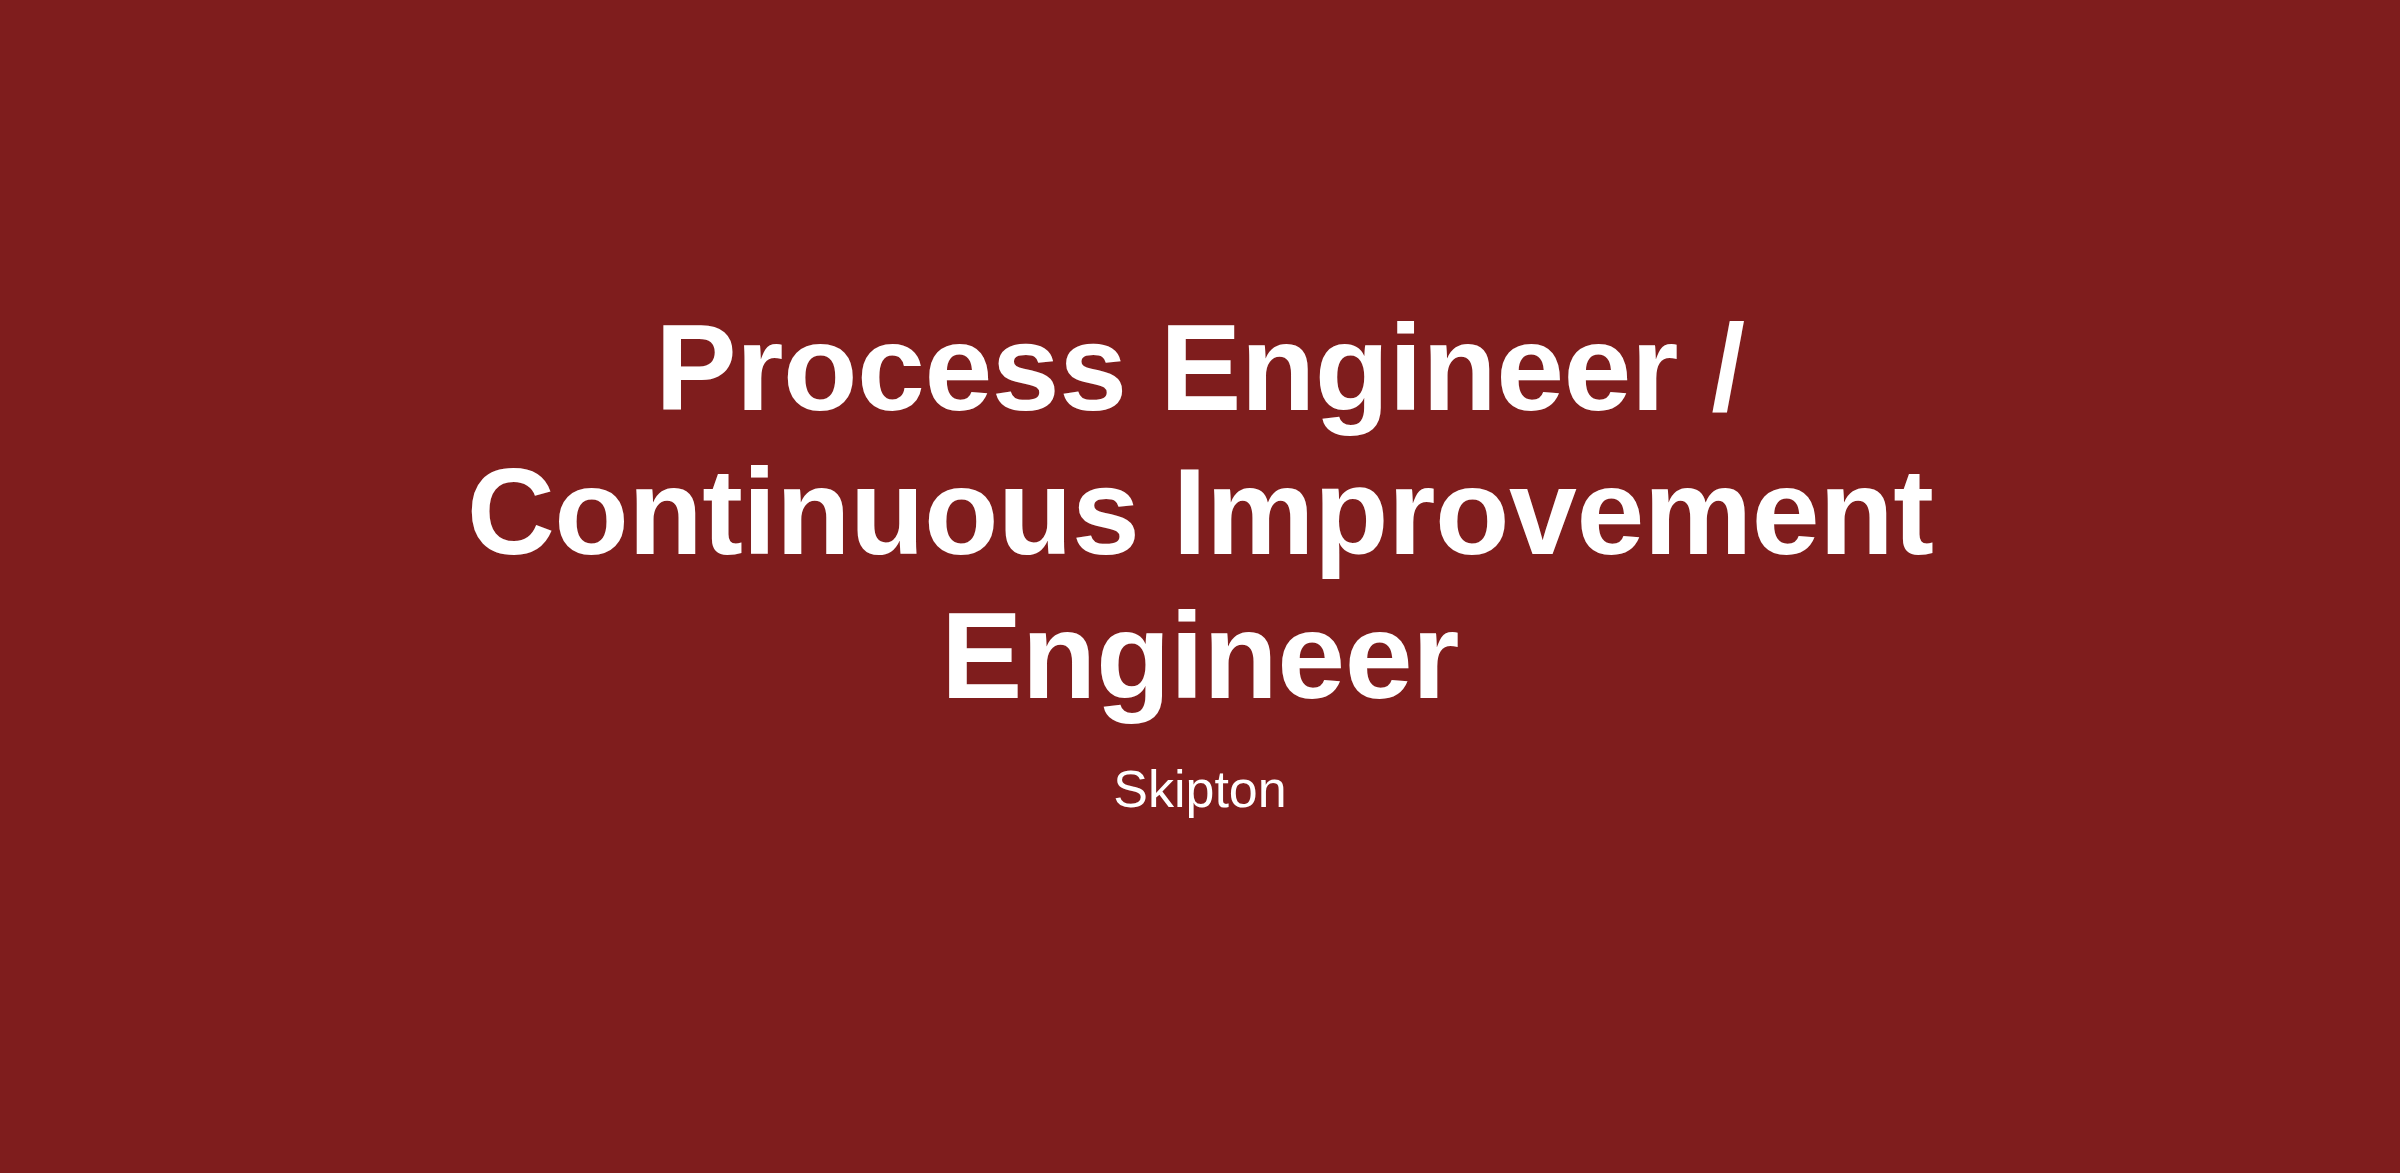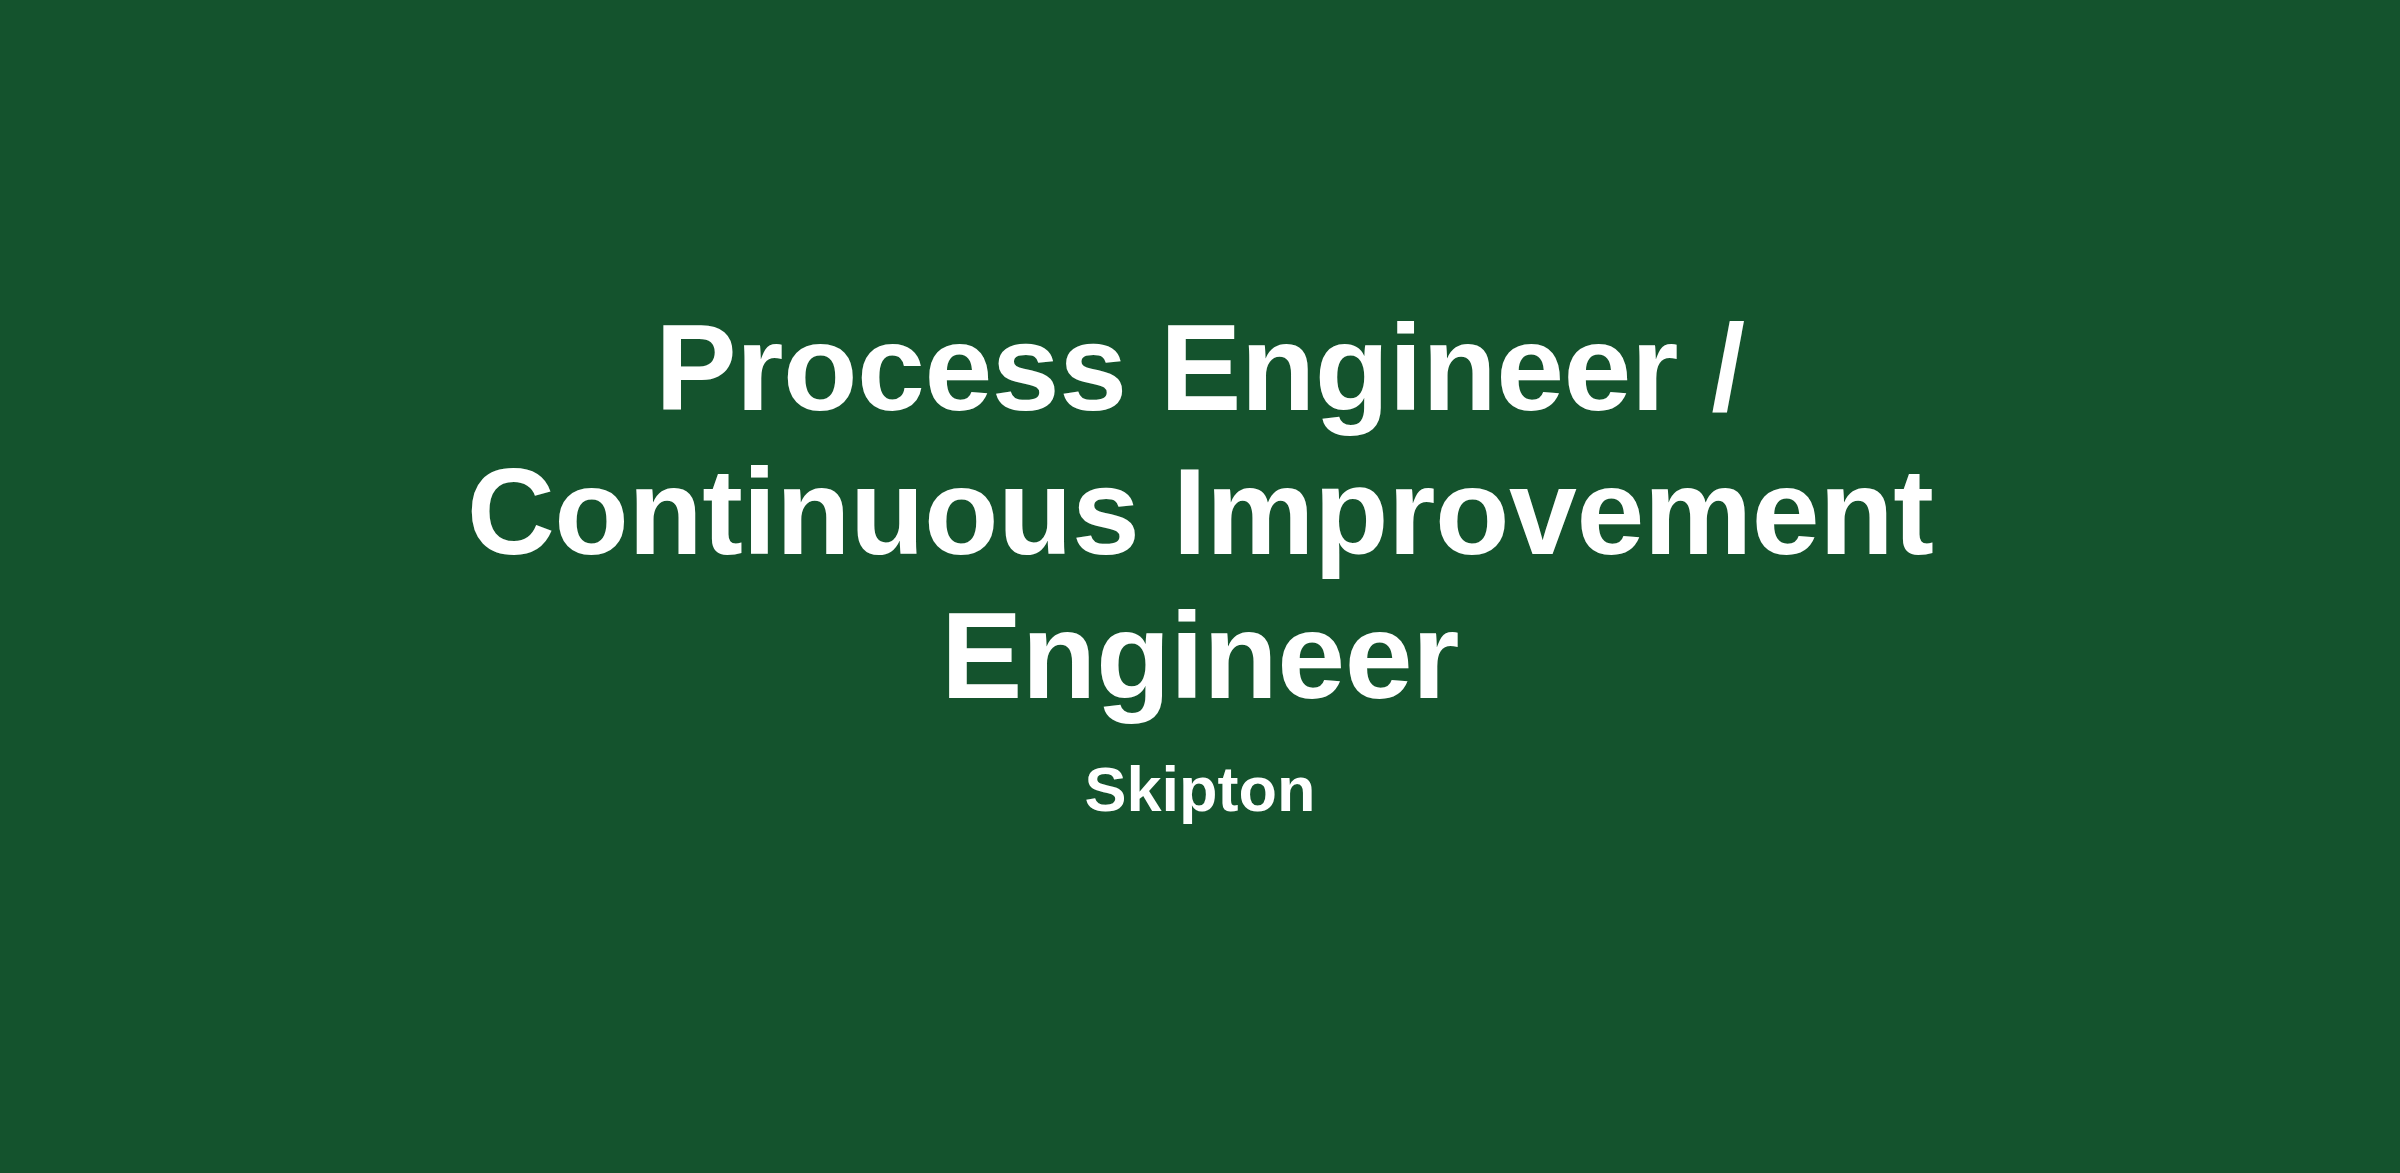--- a/index.html
+++ b/index.html
@@ -14,21 +14,21 @@
     overflow: hidden;
     font-family: "Liberation Sans", "DejaVu Sans", sans-serif;
     background: #245077;
   }
 
   .job-hero {
     position: relative;
     box-sizing: border-box;
     width: 2400px;
     height: 1173px;
-    background-color: #14532d;
+    background-color: #7f1d1d;
     display: flex;
     flex-direction: column;
     justify-content: flex-start;
   }
 
   .hero-inner {
     width: 1500px;
     margin: 0 auto;
     padding-top: 296px;
     text-align: center;
@@ -50,22 +50,22 @@
     text-align: center;
     word-wrap: break-word;
   }
 
   .job-location {
     margin: 0;
     padding: 0;
     margin-top: 16px;
     width: 1500px;
     font-family: "Liberation Sans", "DejaVu Sans", sans-serif;
-    font-size: 63px;
-    font-weight: 700;
+    font-size: 52px;
+    font-weight: 400;
     line-height: 90px;
     color: #ffffff;
     text-align: center;
   }
 </style>
 </head>
 <body>
 
 <div class="job-hero">
 

